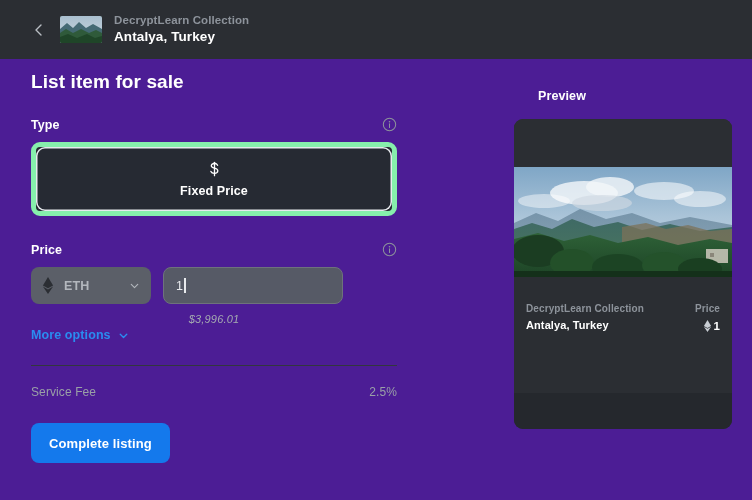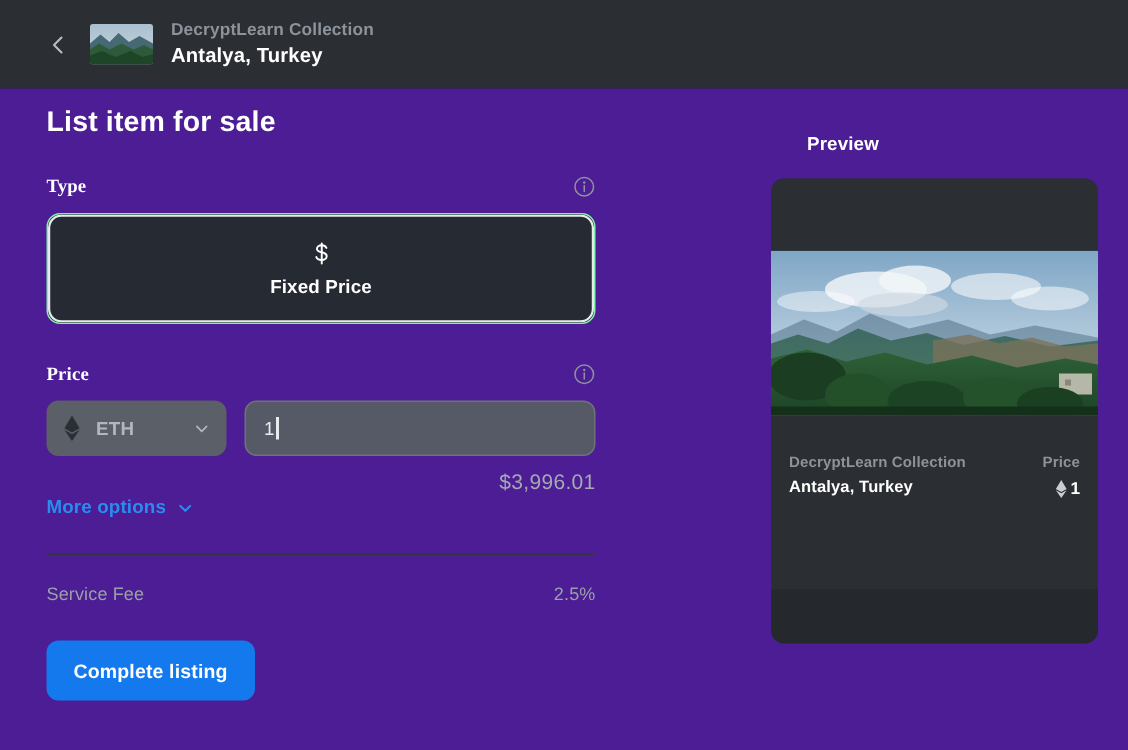--- a/index.html
+++ b/index.html
@@ -99,39 +99,38 @@
     display: flex;
     align-items: center;
     justify-content: space-between;
     width: 366px;
   }
   .section-label {
     font-size: 12.5px;
     font-weight: 700;
     color: #ffffff;
     letter-spacing: 0.1px;
-    font-family: Liberation Serif, serif;
   }
   .info-icon {
     width: 15px; height: 15px;
     color: #8d939b;
     cursor: pointer;
     display: block;
   }
   .info-icon svg { display: block; }
 
   
   .type-group {
     display: flex;
     width: 366px;
     height: 74px;
     margin-top: 10px;
     border-radius: 9px;
     background: #242830;
-    border: 1px solid #86efac;
+    border: 5px solid #86efac;
     overflow: hidden;
   }
   .type-option {
     flex: 1 1 50%;
     display: flex;
     flex-direction: column;
     align-items: center;
     justify-content: center;
     gap: 7px;
     cursor: pointer;
@@ -159,21 +158,21 @@
     color: #ffffff;
     letter-spacing: 0.1px;
   }
 
   
   .price-section { margin-top: 26px; }
   .price-row {
     display: flex;
     gap: 12px;
     margin-top: 10px;
-    width: 366px;
+    width: 312px;
   }
   .currency-select {
     width: 120px;
     height: 37px;
     background: #5b5f68;
     border-radius: 8px;
     display: flex;
     align-items: center;
     padding: 0 10px;
     cursor: pointer;
@@ -221,25 +220,26 @@
     display: inline-block;
     width: 1.5px;
     height: 15px;
     background: #e8eaed;
     margin-left: 1px;
     vertical-align: middle;
   }
 
   .fiat-value {
     width: 366px;
-    text-align: right;
-    font-size: 14px;
+    text-align: center;
+    font-size: 11px;
     color: #a5aab1;
     margin-top: 9px;
     letter-spacing: 0.2px;
+    font-style: italic;
   }
 
   
   .more-options {
     display: inline-flex;
     align-items: center;
     gap: 6px;
     cursor: pointer;
   }
   .more-options-label {

